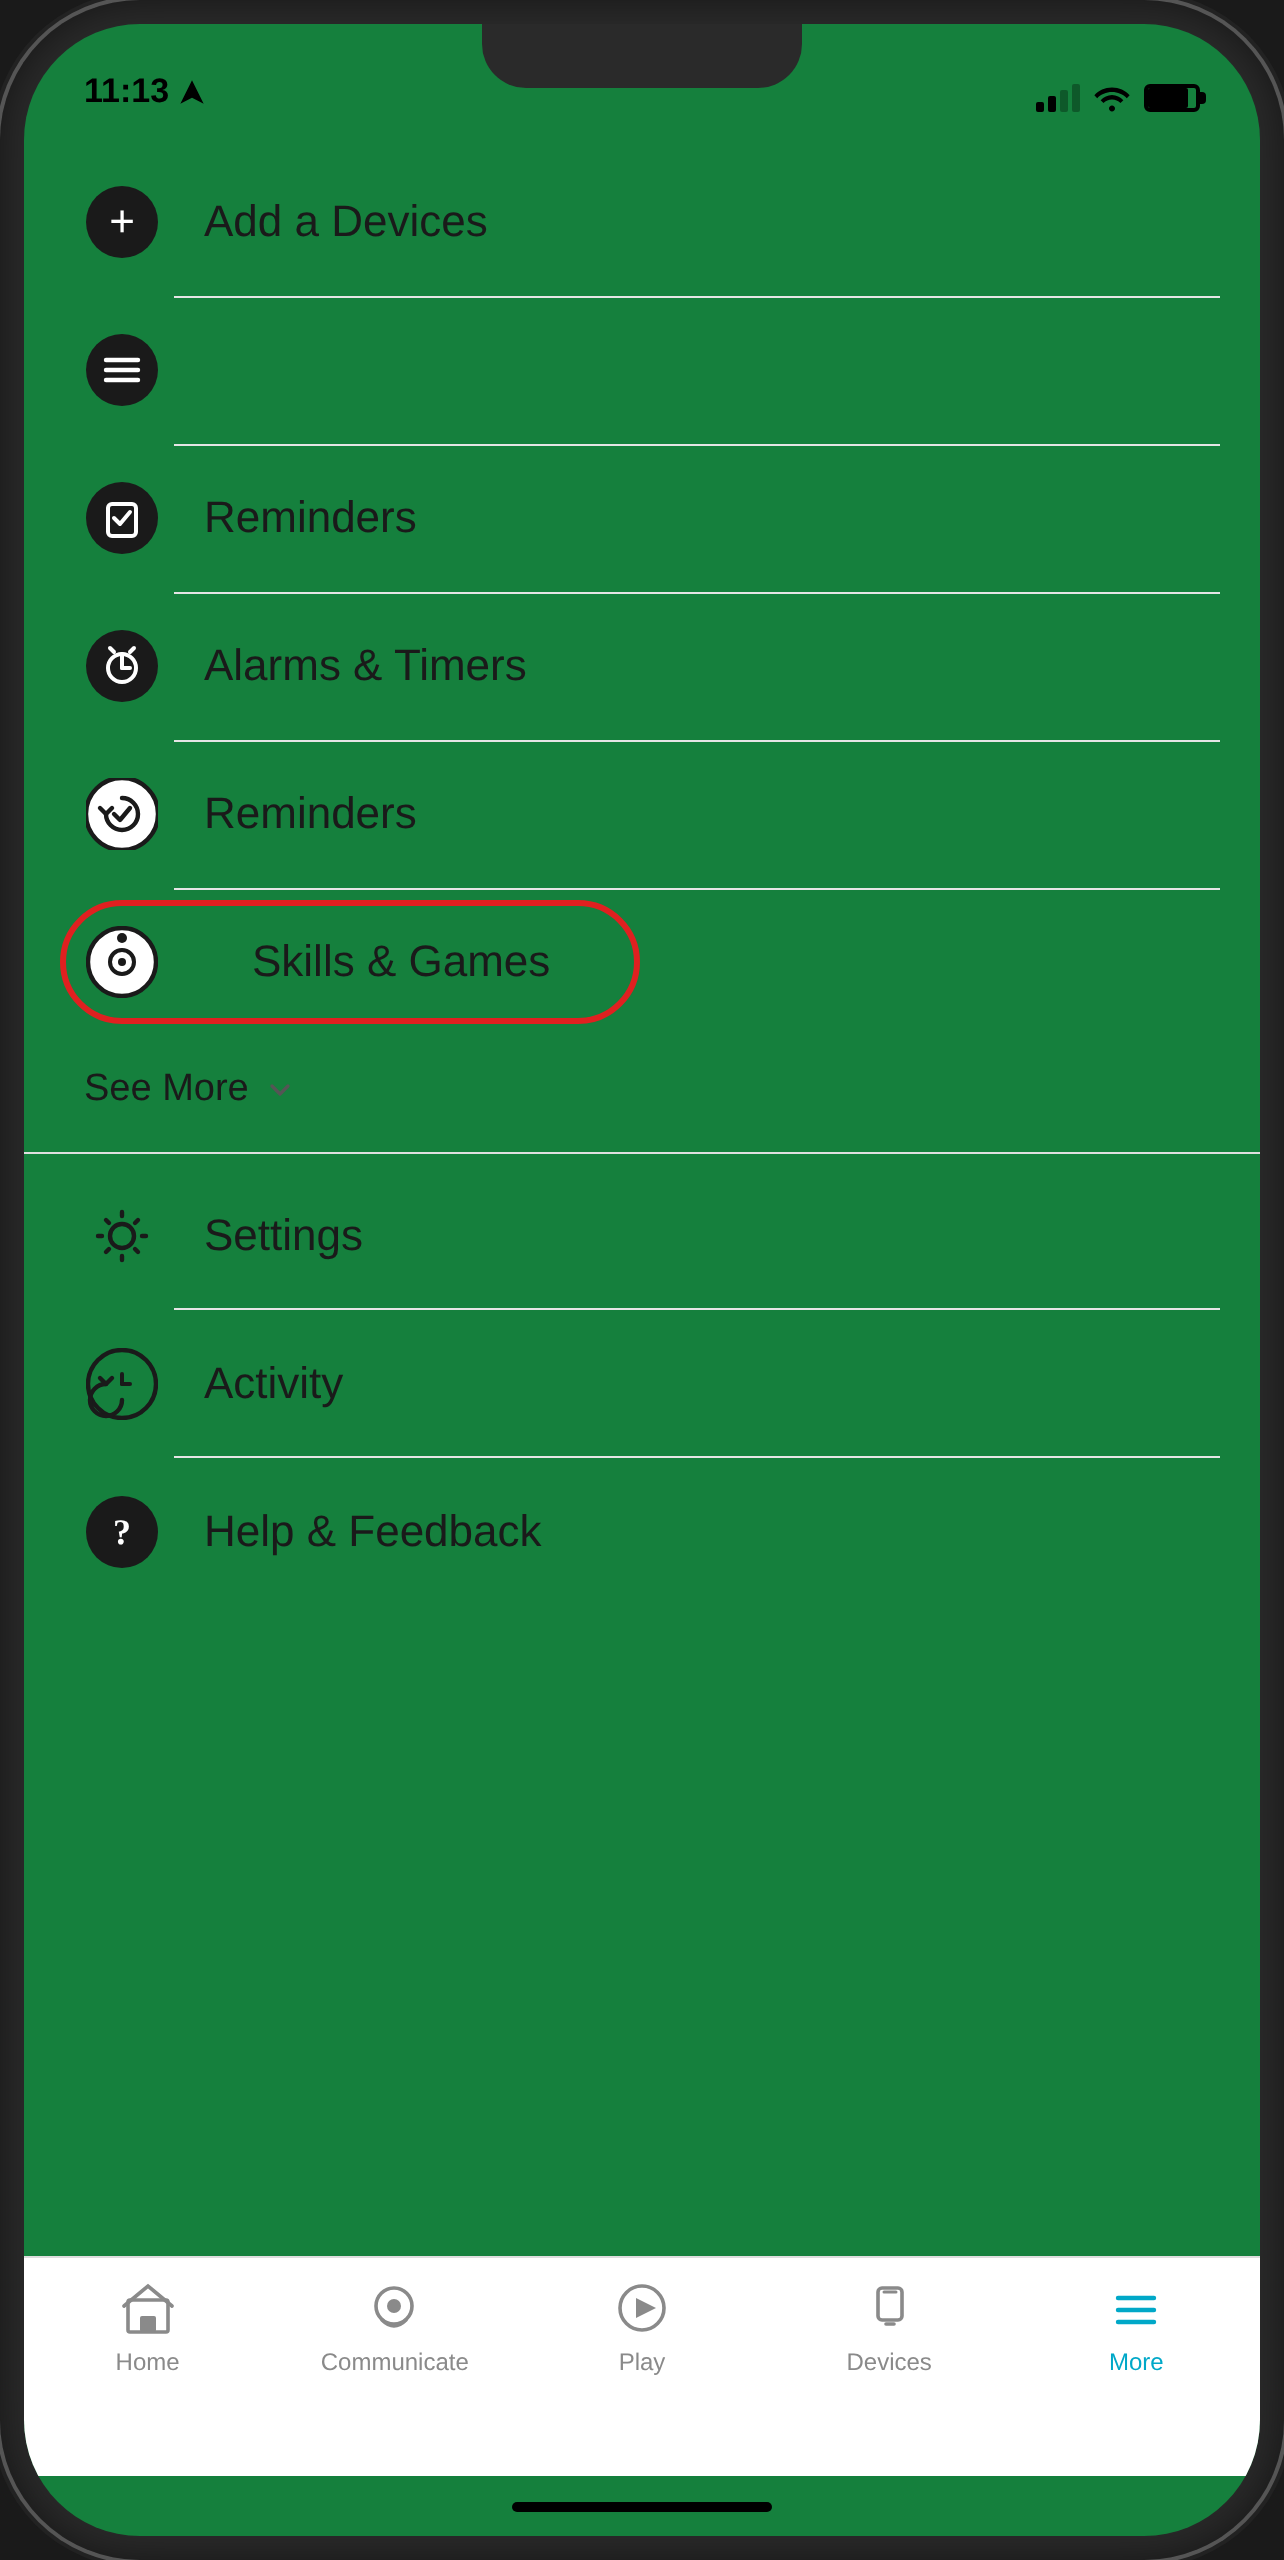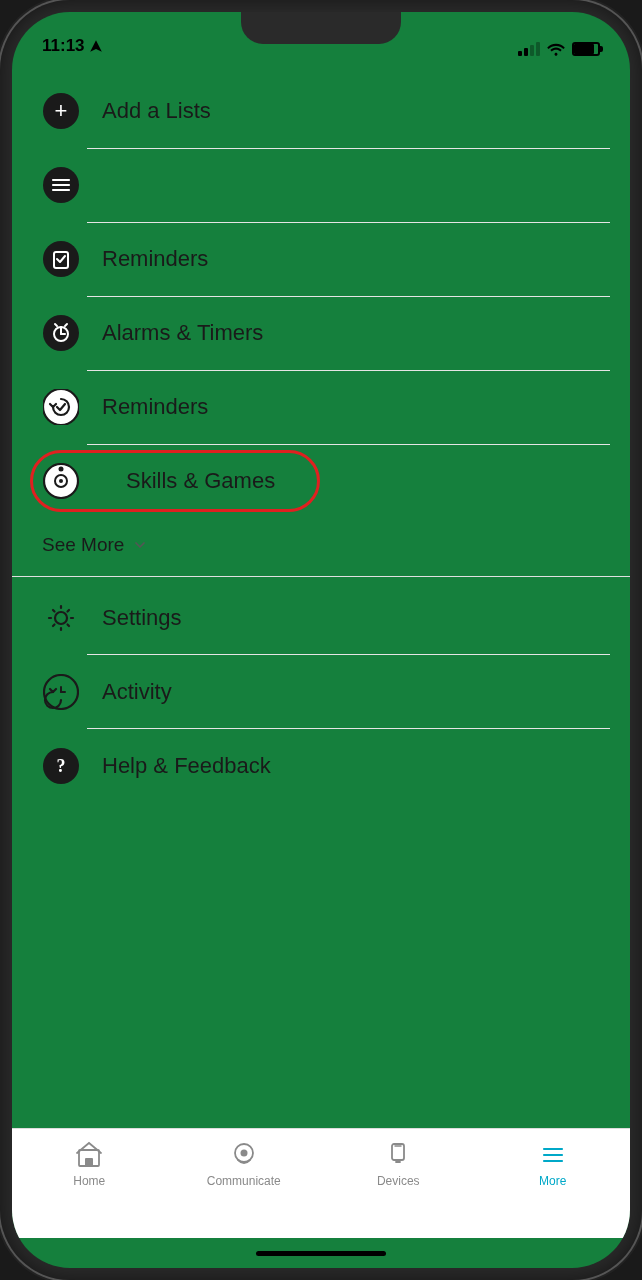--- a/index.html
+++ b/index.html
@@ -316,21 +316,21 @@
         </div>
       </div>
     </div>
 
     <div class="content">
 
       <div class="menu-item">
         <div class="menu-icon">
           <div class="icon-circle" style="font-size:22px;">+</div>
         </div>
-        <span class="menu-label">Add a Lists</span>
+        <span class="menu-label">Add a Devices</span>
       </div>
 
       <div class="menu-item">
         <div class="menu-icon">
           <svg width="36" height="36" viewBox="0 0 36 36" fill="none">
             <circle cx="18" cy="18" r="18" fill="#1a1a1a"></circle>
             <line x1="10" y1="13" x2="26" y2="13" stroke="white" stroke-width="2.2" stroke-linecap="round"></line>
             <line x1="10" y1="18" x2="26" y2="18" stroke="white" stroke-width="2.2" stroke-linecap="round"></line>
             <line x1="10" y1="23" x2="26" y2="23" stroke="white" stroke-width="2.2" stroke-linecap="round"></line>
           </svg>
@@ -448,20 +448,29 @@
         <div class="tab-icon">
           <svg width="28" height="28" viewBox="0 0 28 28" fill="none">
             <circle cx="14" cy="13" r="9" fill="none" stroke="#8a8a8a" stroke-width="1.8"></circle>
             <circle cx="14" cy="13" r="3.5" fill="#8a8a8a"></circle>
             <path d="M8 20 Q14 26 20 20" stroke="#8a8a8a" stroke-width="1.8" fill="none" stroke-linecap="round"></path>
           </svg>
         </div>
         <span class="tab-label">Communicate</span>
       </div>
 
+      <div class="tab-item">
+        <div class="tab-icon">
+          <svg width="28" height="28" viewBox="0 0 28 28" fill="none">
+            <circle cx="14" cy="14" r="11" fill="none" stroke="#8a8a8a" stroke-width="1.8"></circle>
+            <polygon points="11,9 21,14 11,19" fill="#8a8a8a"></polygon>
+          </svg>
+        </div>
+        <span class="tab-label">Play</span>
+      </div>
 
       <div class="tab-item">
         <div class="tab-icon">
           <svg width="28" height="28" viewBox="0 0 28 28" fill="none">
             <rect x="8" y="4" width="12" height="16" rx="2" fill="none" stroke="#8a8a8a" stroke-width="1.8"></rect>
             <line x1="12" y1="22" x2="16" y2="22" stroke="#8a8a8a" stroke-width="1.8" stroke-linecap="round"></line>
             <line x1="11" y1="6" x2="17" y2="6" stroke="#8a8a8a" stroke-width="1.5" stroke-linecap="round"></line>
           </svg>
         </div>
         <span class="tab-label">Devices</span>

